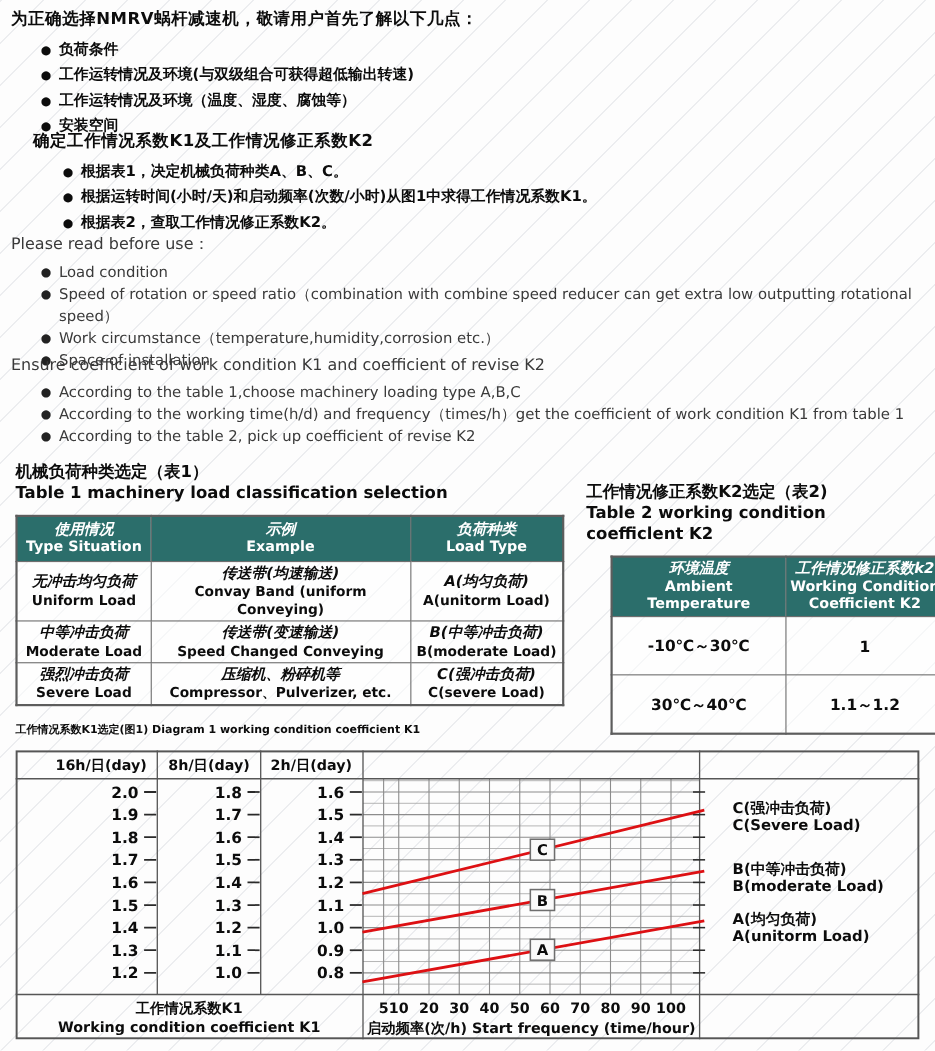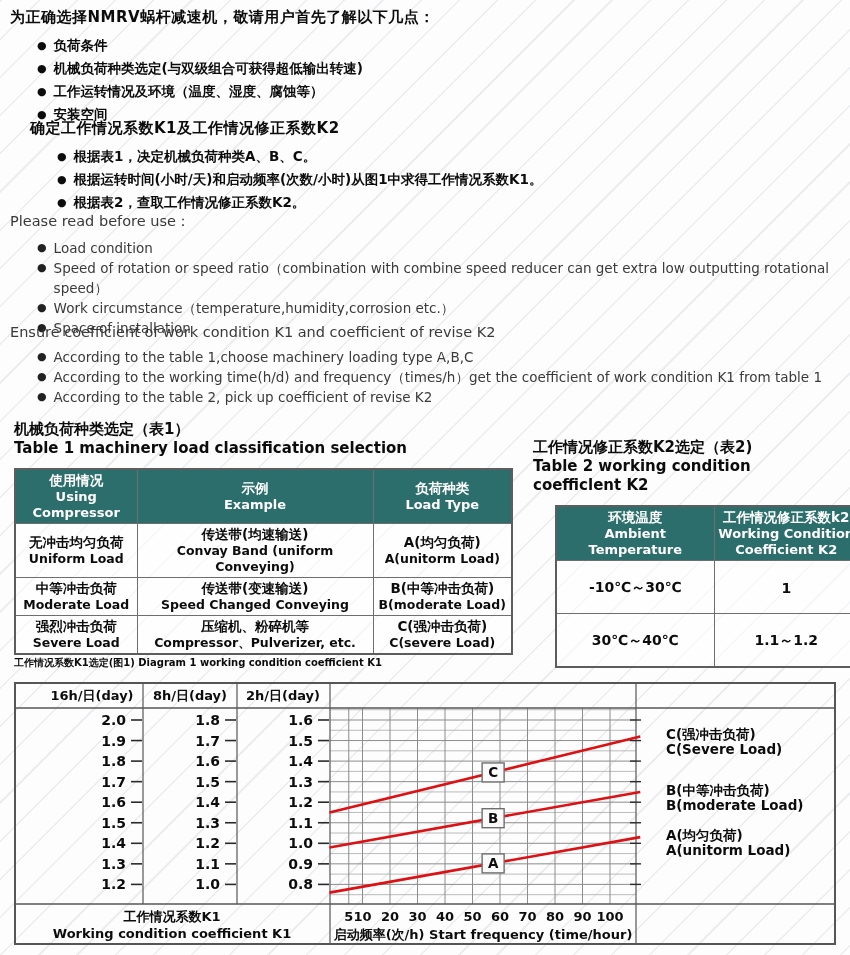--- a/index.html
+++ b/index.html
@@ -19,21 +19,21 @@
   .bullets-cn .bullet{font-size:13.5px;font-weight:bold;color:#0c0c0c;}
   .bullets-en .bullet{font-size:13.5px;font-weight:normal;color:#3a3a3a;line-height:20px;}
   .bullets-en .bullet .dot{line-height:20px;color:#222;}
   
   .tbl-title{font-size:15px;font-weight:bold;line-height:19px;color:#0c0c0c;}
   table{border-collapse:collapse;table-layout:fixed;background:transparent;}
   th,td{border:1px solid #6e6e6e;text-align:center;vertical-align:middle;padding:2px 1px;}
   table{border:2px solid #5d5d5d;}
   th{background:#2b6e6b;color:#ffffff;}
   td{background:rgba(255,255,255,0.55);}
-  .cellcn{font-size:13.5px;font-weight:bold;line-height:17px;}
+  .cellcn{font-size:13.5px;font-weight:bold;line-height:17px;font-style:italic;}
   .cellen{font-size:12.5px;font-weight:bold;line-height:16px;}
   th .cellcn{font-size:13.5px;}
   th .cellen{font-size:13px;line-height:16px;}
   td{color:#0c0c0c;}
   .val{font-size:14px;font-weight:bold;}
   
   .chart-title{font-size:10px;font-weight:bold;color:#0c0c0c;}
   svg text{font-family:"DejaVu Sans",sans-serif;}
 </style>
 </head>
@@ -43,21 +43,21 @@
 
   <div class="abs" style="left:10px;top:8px;width:830px;">
     <div class="sec-title-cn">为正确选择NMRV蜗杆减速机，敬请用户首先了解以下几点：</div>
     <div class="bullets bullets-cn">
       <div class="bullet">
           <span class="dot">●</span>
           <span>负荷条件</span>
         </div>
       <div class="bullet">
           <span class="dot">●</span>
-          <span>机械负荷种类选定(与双级组合可获得超低输出转速)</span>
+          <span>工作运转情况及环境(与双级组合可获得超低输出转速)</span>
         </div>
       <div class="bullet">
           <span class="dot">●</span>
           <span>工作运转情况及环境（温度、湿度、腐蚀等）</span>
         </div>
       <div class="bullet">
           <span class="dot">●</span>
           <span>安装空间</span>
         </div>
     </div>
@@ -127,21 +127,21 @@
     <table style="width:497px;margin-top:10px;">
       <colgroup>
           <col style="width:122px">
           <col style="width:236px">
           <col style="width:139px">
         </colgroup>
       <tbody>
           <tr style="height:41px;">
         <th>
               <div class="cellcn">使用情况</div>
-              <div class="cellen">Using Compressor</div>
+              <div class="cellen">Type Situation</div>
             </th>
         <th>
               <div class="cellcn">示例</div>
               <div class="cellen">Example</div>
             </th>
         <th>
               <div class="cellcn">负荷种类</div>
               <div class="cellen">Load Type</div>
             </th>
       </tr>

